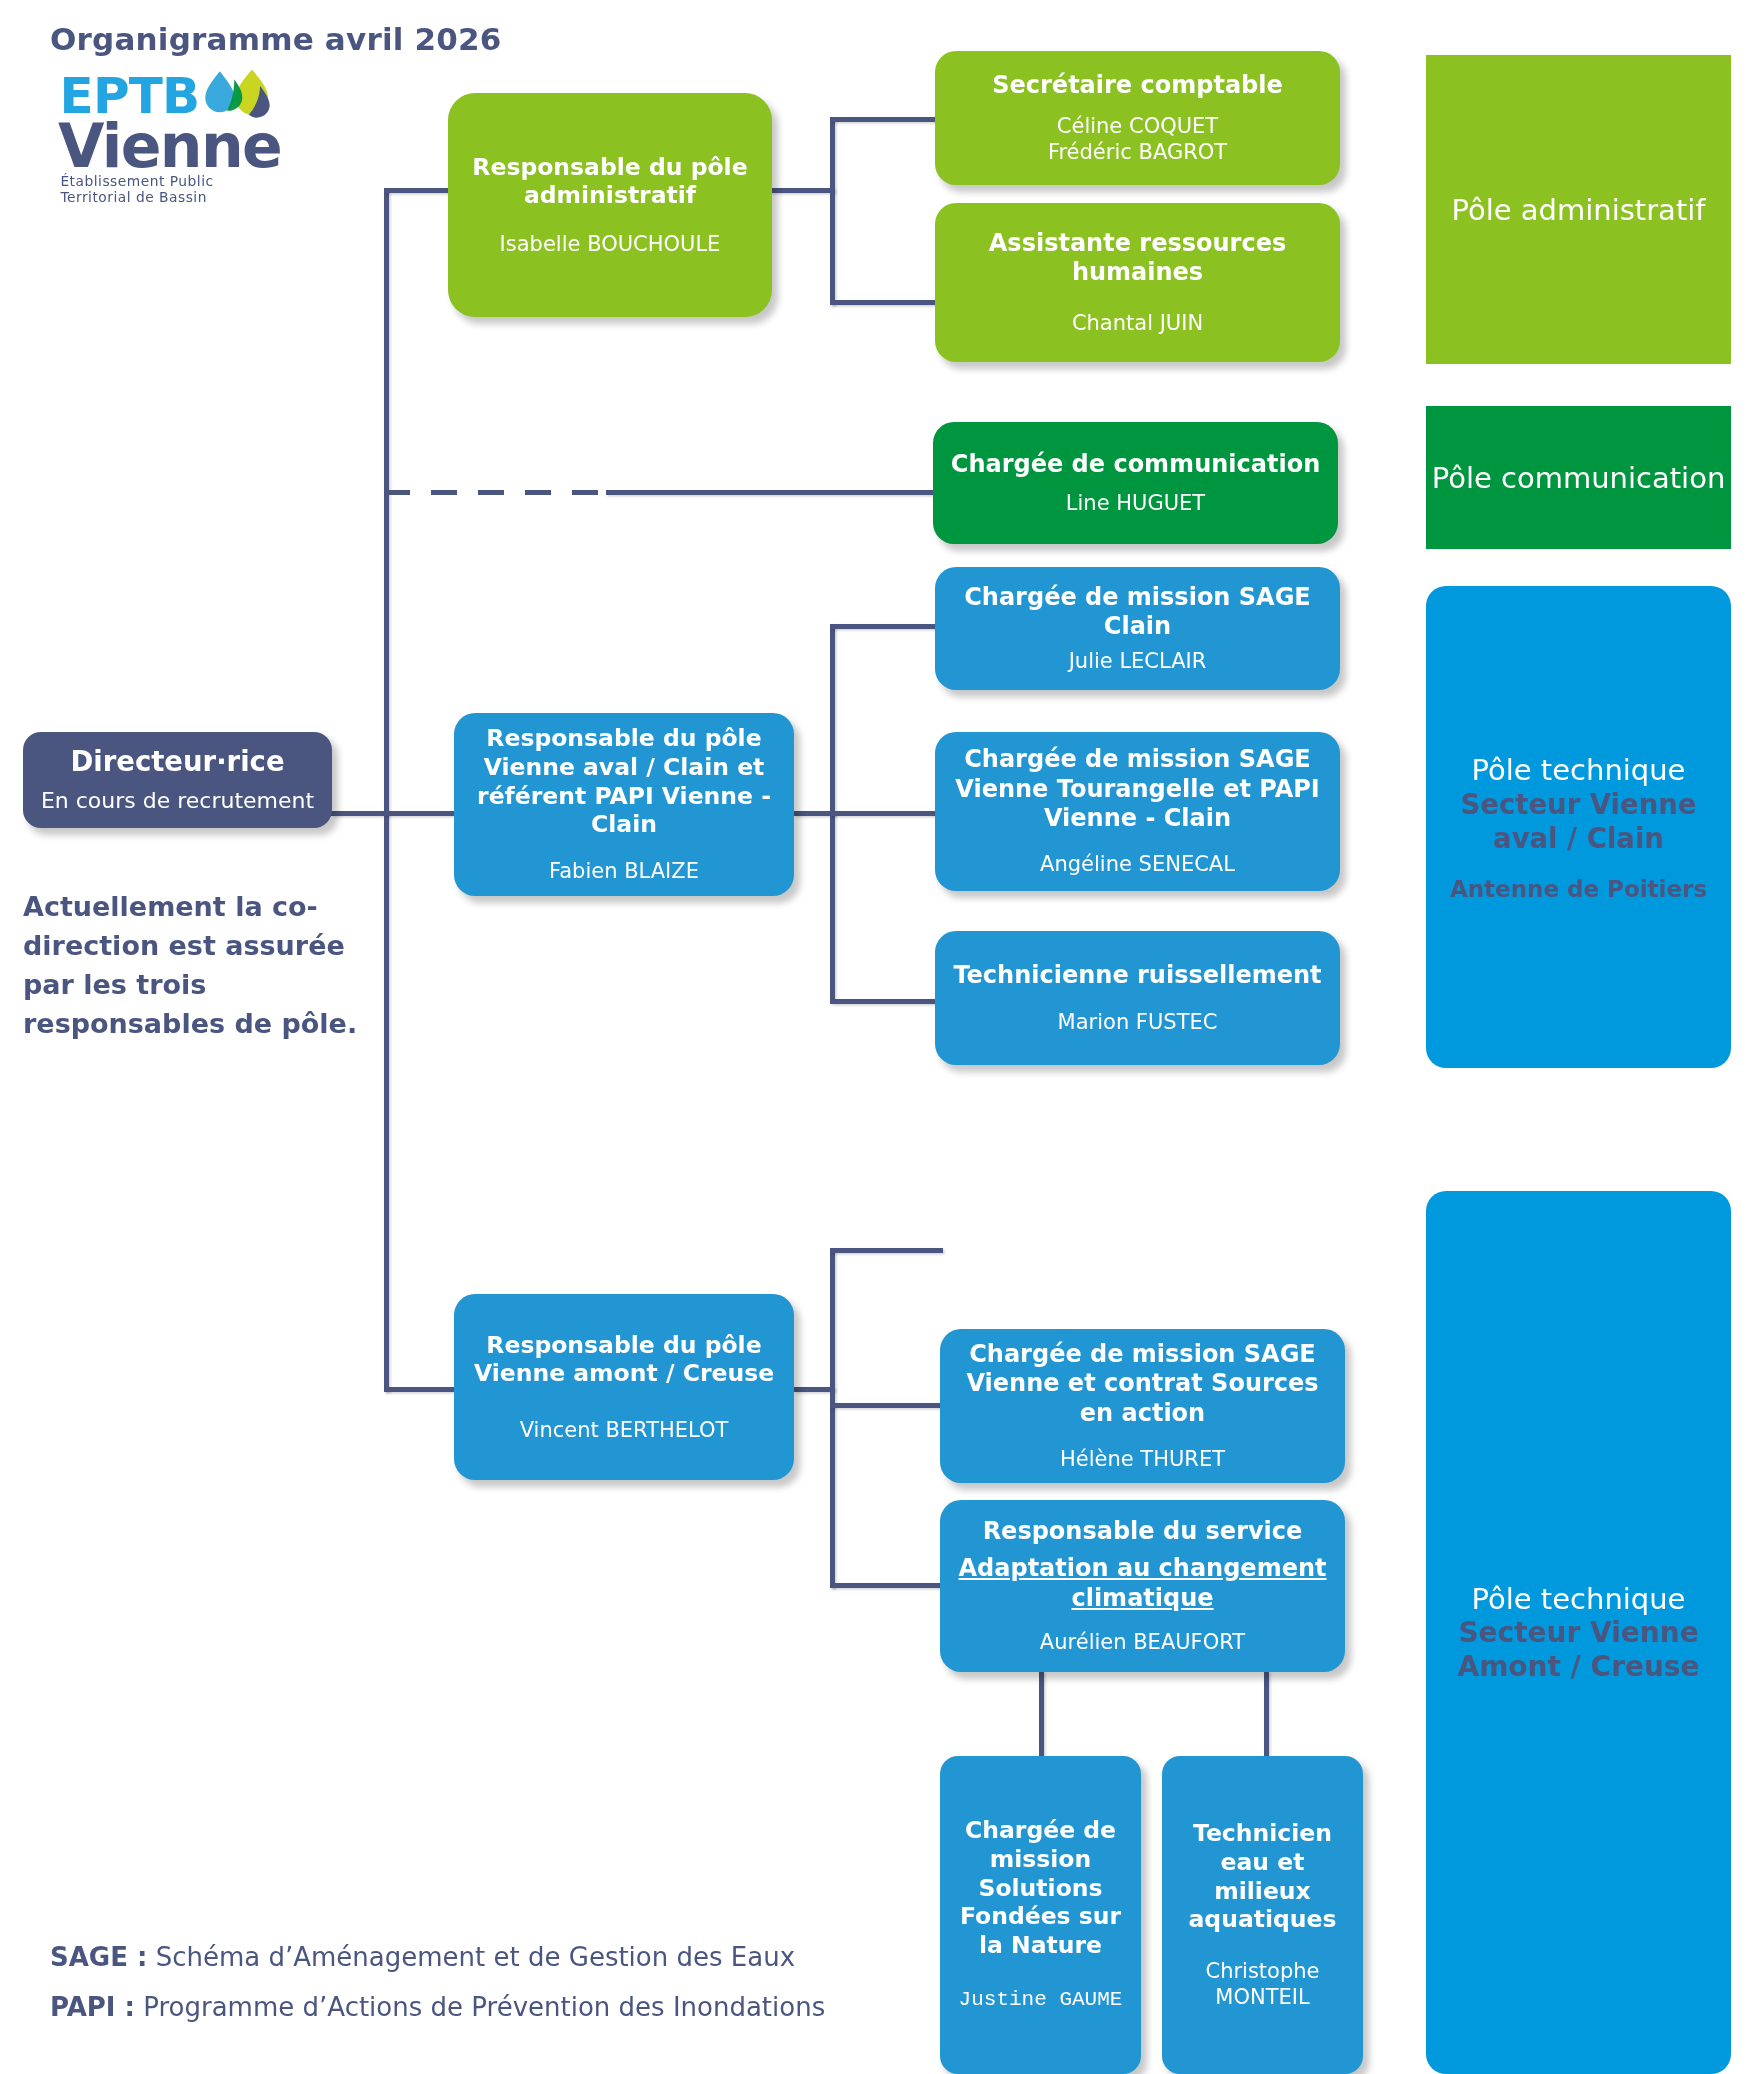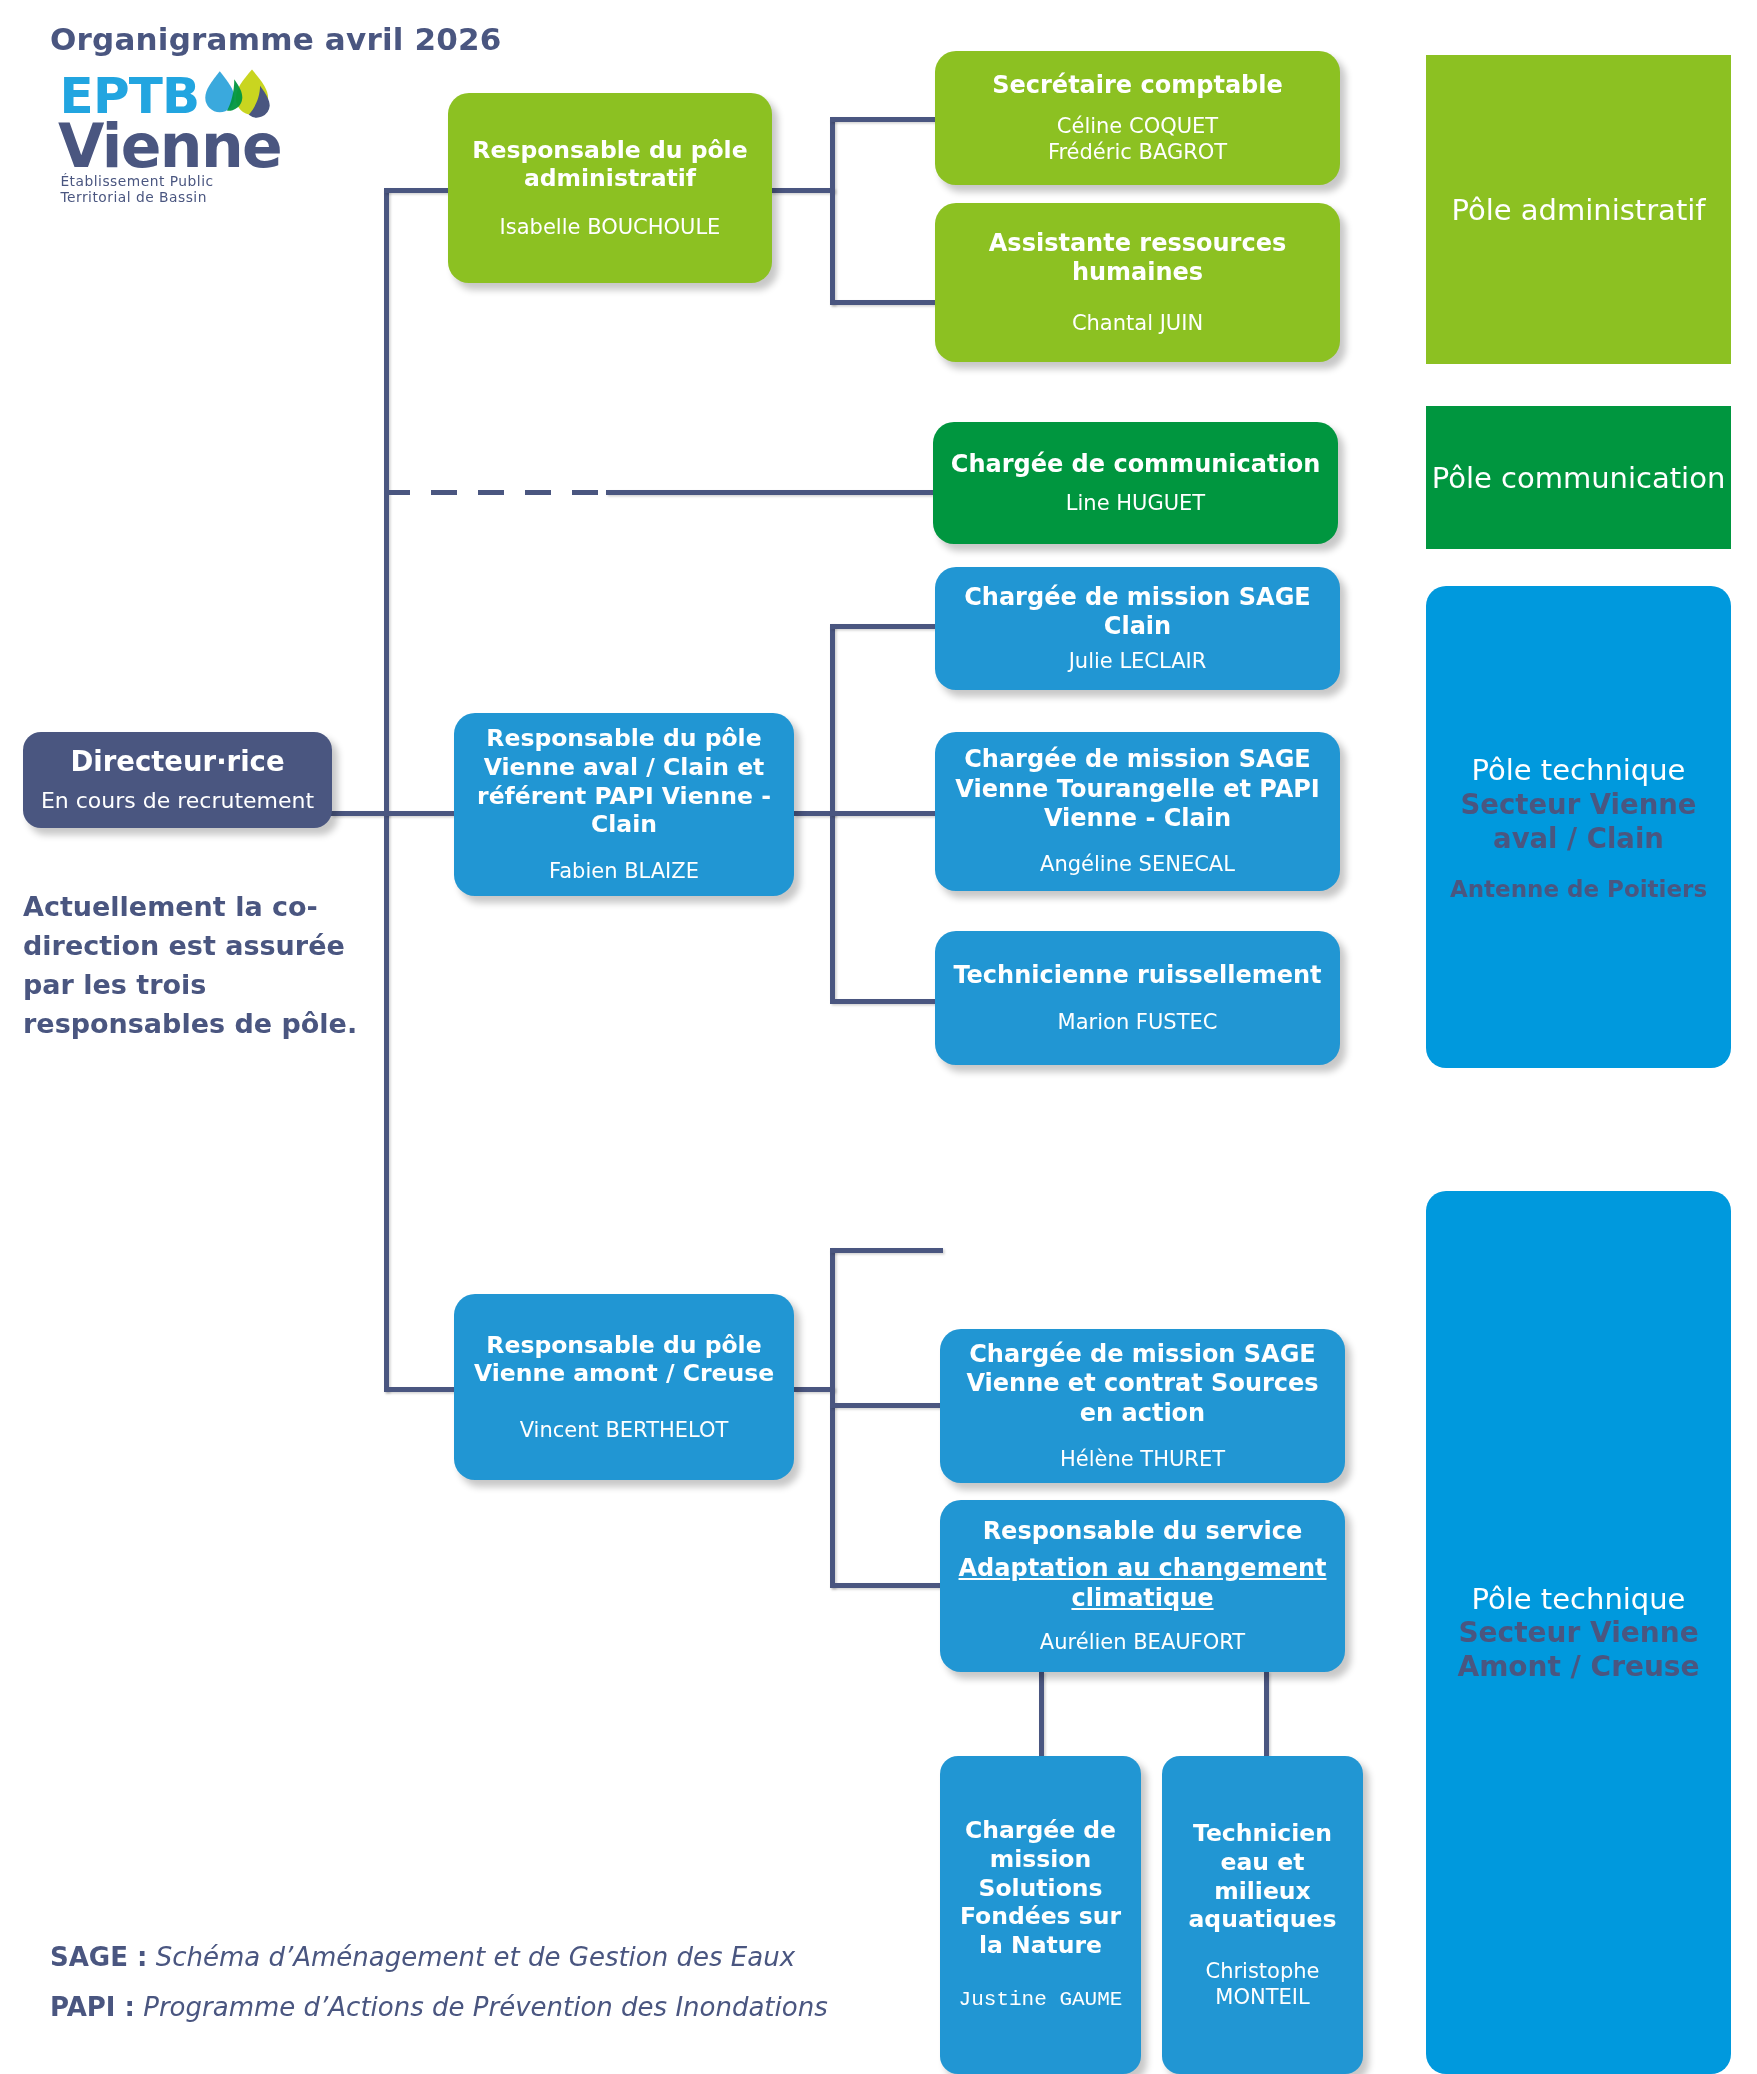--- a/index.html
+++ b/index.html
@@ -77,21 +77,21 @@
     background:none;height:4.9px;
     background-image:linear-gradient(to right,#4a5680 0 55%,transparent 55% 100%);
     background-size:47px 4.9px;background-repeat:repeat-x;
     box-shadow:none;
   }
 
   
   #footer{position:absolute;left:50px;top:1932px;width:972px;}
   .foot-row{font-size:26px;color:#4a5680;line-height:50px;white-space:nowrap;}
   .foot-row b{font-weight:bold;}
-  .foot-row span{font-weight:normal;font-style:italic;}
+  .foot-row span{font-weight:normal;}
 </style>
 </head>
 <body>
 
 <div class="stage">
 
   <div id="title">Organigramme avril 2026</div>
 
   <div id="logo">
     <div class="logo-eptb">EPTB</div>
@@ -143,21 +143,21 @@
   <div class="ln v" style="left:1039px;top:1671px;height:89px;"></div>
   <div class="ln v" style="left:1264px;top:1671px;height:89px;"></div>
 
   <div class="node navy" style="left:23px;top:732px;width:309px;height:96px;border-radius:18px;">
     <div class="role" style="font-size:27.5px;">Directeur·rice</div>
     <div class="person" style="font-size:22px;margin-top:8px;">En cours de recrutement</div>
   </div>
 
   <div id="codir">Actuellement la co-direction est assurée par les trois responsables de pôle.</div>
 
-  <div class="node green" style="left:448px;top:93px;width:324px;height:190px;">
+  <div class="node green" style="left:448px;top:93px;width:324px;height:224px;border-radius:27px;">
     <div class="role" style="font-size:23.5px;">Responsable du pôle administratif</div>
     <div class="person" style="font-size:21px;margin-top:21px;">Isabelle BOUCHOULE</div>
   </div>
 
   <div class="node green" style="left:935px;top:51px;width:405px;height:134px;">
     <div class="role" style="font-size:24px;">Secrétaire comptable</div>
     <div class="person" style="font-size:21px;margin-top:13px;">Céline COQUET</div>
     <div class="person" style="font-size:21px;">Frédéric BAGROT</div>
   </div>
 

